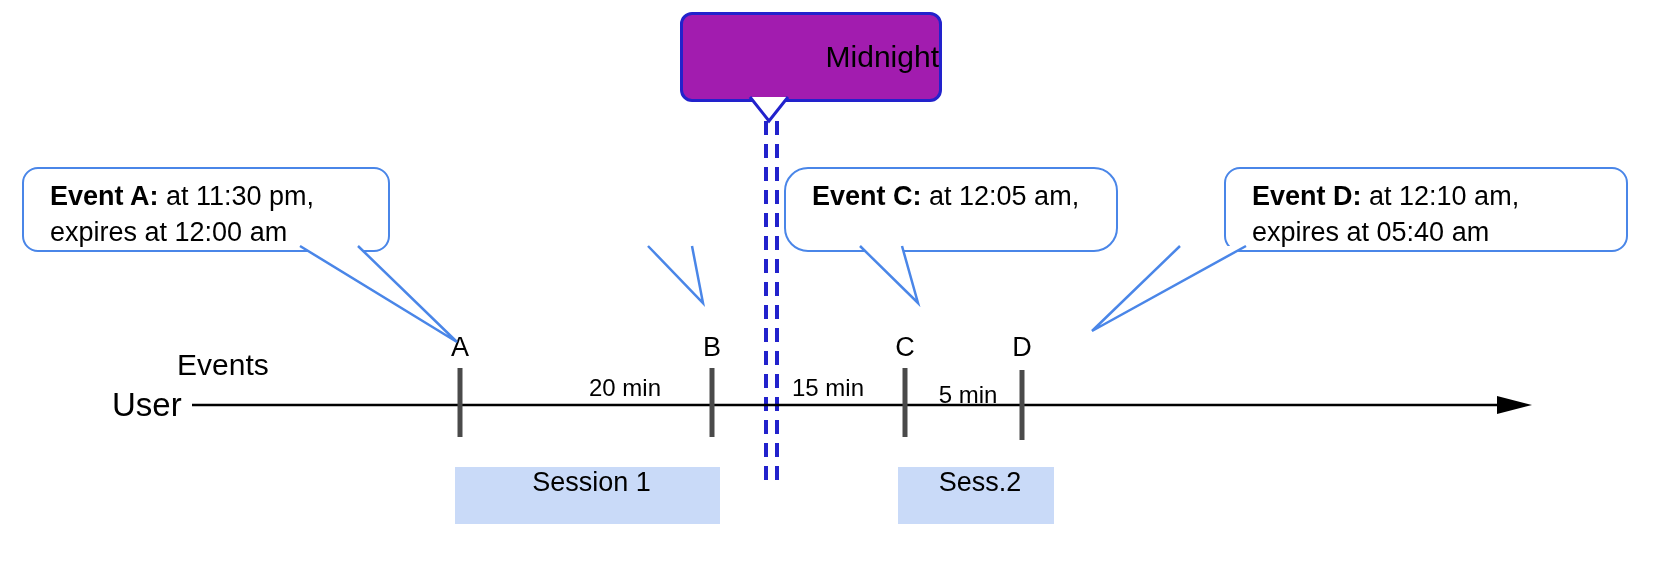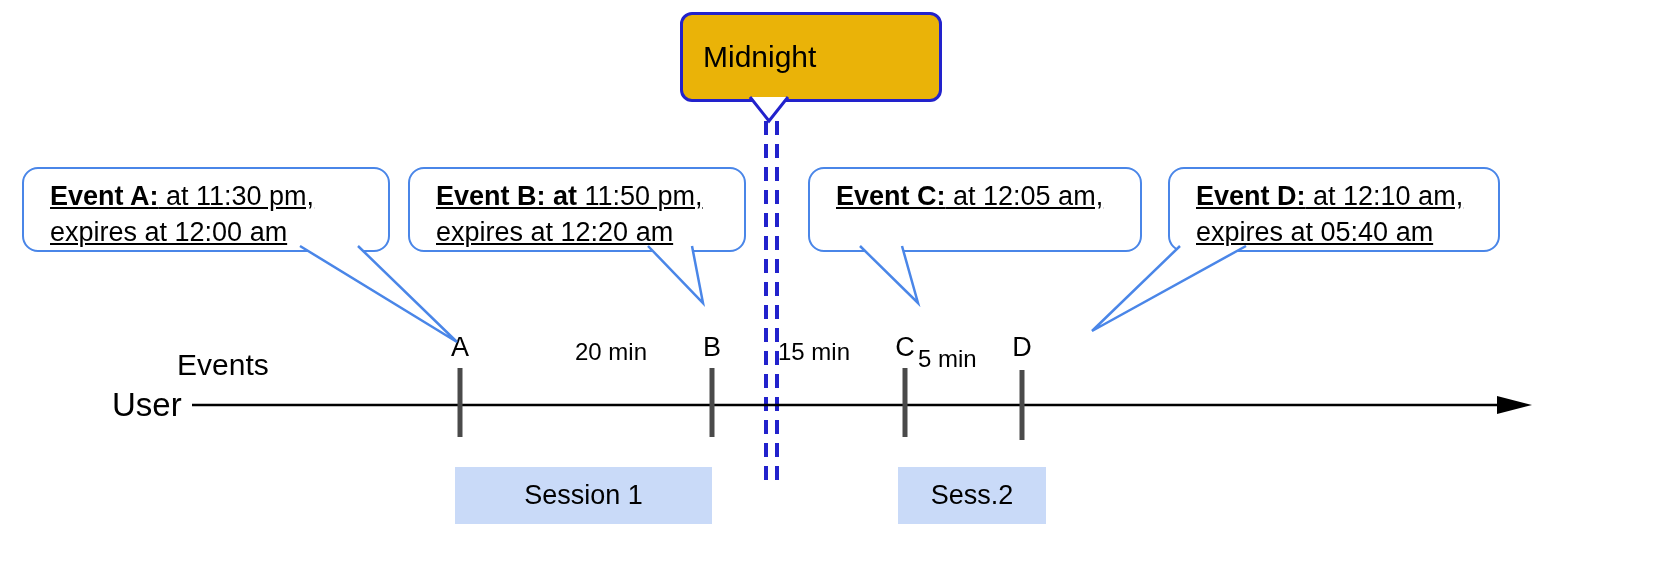--- a/index.html
+++ b/index.html
@@ -17,46 +17,46 @@
     position: absolute;
     width: 240px;
     text-align: center;
     font-size: 33px;
   }
 
   .midnight-bubble {
     position: absolute;
     left: 680px; top: 12px;
     width: 262px; height: 90px;
-    background: #eab308;
+    background: #a21caf;
     border: 3px solid #2222cc;
     border-radius: 12px;
     box-sizing: border-box;
     display: flex;
     align-items: center;
-    padding-left: 20px;
+    padding-left: 43px;
     font-size: 30px;
     z-index: 5;
+    justify-content: flex-end;
   }
 
   .callout {
     position: absolute;
     top: 167px;
     height: 85px;
     background: #ffffff;
     border: 2.5px solid #4a86e8;
     border-radius: 16px;
     box-sizing: border-box;
     z-index: 5;
   }
   .callout-text {
     padding: 10px 0 0 26px;
     font-size: 27px;
     line-height: 1.32;
-    text-decoration: underline;
   }
   .b { font-weight: bold; }
 
   .events-label {
     position: absolute;
     left: 177px; top: 348px;
     font-size: 30px;
   }
   .user-label {
     position: absolute;
@@ -68,33 +68,36 @@
   .tick-label {
     position: absolute;
     width: 44px;
     text-align: center;
     font-size: 27px;
     top: 332px;
   }
   .interval-label {
     position: absolute;
     width: 100px;
+    text-align: center;
     font-size: 24px;
+    margin-top: 36px;
   }
 
   .session {
     position: absolute;
     top: 467px;
     height: 57px;
     background: #c9daf8;
     display: flex;
-    align-items: center;
+    align-items: flex-start;
     justify-content: center;
     font-size: 27px;
     z-index: 4;
+    padding-left: 8px;
   }
 
   #lines-overlay {
     position: absolute;
     left: 0; top: 0;
     z-index: 10;
     pointer-events: none;
   }
 </style>
 </head>
@@ -107,34 +110,28 @@
     <span>Midnight</span>
   </div>
 
   <div class="callout" style="left:22px; width:368px;">
     <div class="callout-text">
       <span class="b">Event A:</span><span> at 11:30 pm,</span><br>
       <span>expires at 12:00 am</span>
     </div>
   </div>
 
-  <div class="callout" style="left:408px; width:338px;">
-    <div class="callout-text">
-      <span class="b">Event B: at</span><span> 11:50 pm,</span><br>
-      <span>expires at 12:20 am</span>
-    </div>
-  </div>
 
-  <div class="callout" style="left:808px; width:334px;">
+  <div class="callout" style="left:784px; width:334px;border-radius:24px;">
     <div class="callout-text">
       <span class="b">Event C:</span><span> at 12:05 am,</span><br>
     </div>
   </div>
 
-  <div class="callout" style="left:1168px; width:332px;">
+  <div class="callout" style="left:1224px; width:404px;">
     <div class="callout-text">
       <span class="b">Event D:</span><span> at 12:10 am,</span><br>
       <span>expires at 05:40 am</span>
     </div>
   </div>
 
   <div class="events-label">Events</div>
   <div class="user-label">User</div>
 
   <div class="tick-label" style="left:438px;">A</div>

